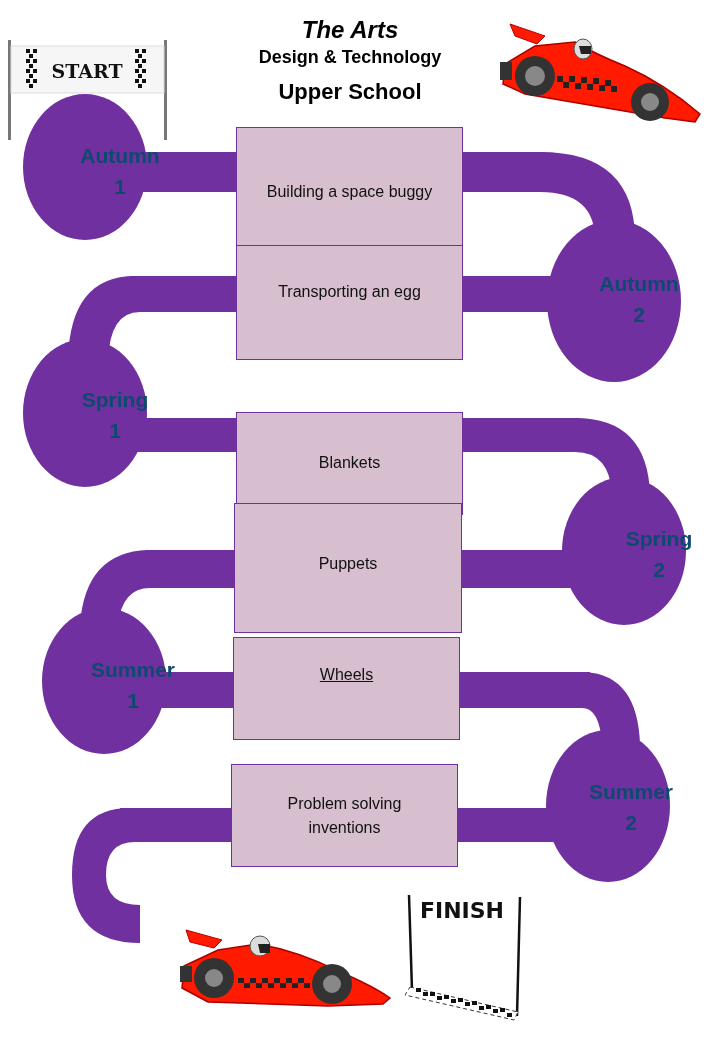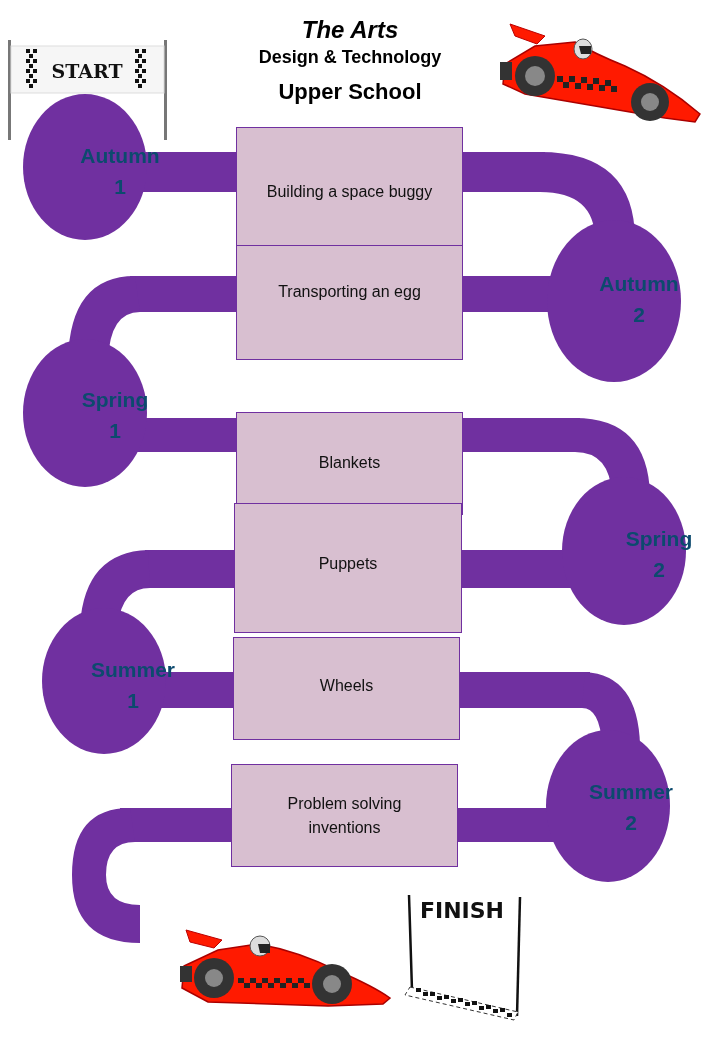--- a/index.html
+++ b/index.html
@@ -57,21 +57,21 @@
     </div>
   <div class="box" style="left:236px; top:245px; width:227px; height:115px; align-items:flex-start; padding-top:34px;">
       <span>Transporting an egg</span>
     </div>
   <div class="box" style="left:236px; top:377px; width:227px; height:103px; align-items:flex-start; padding-top:38px;margin-top:35px;">
       <span>Blankets</span>
     </div>
   <div class="box" style="left:234px; top:503px; width:228px; height:130px; align-items:flex-start; padding-top:48px;">
       <span>Puppets</span>
     </div>
-  <div class="box" style="left:233px; top:637px; width:227px; height:103px; align-items:flex-start; padding-top:36px;">
+  <div class="box" style="left:233px; top:637px; width:227px; height:103px; align-items:flex-start; padding-top:25px;text-decoration:underline;">
       <span>Wheels</span>
     </div>
   <div class="box" style="left:231px; top:764px; width:227px; height:103px; padding:8px 40px;">
       <span>Problem solving inventions</span>
     </div>
 
   <div class="term" style="left:24px; top:140px;">
     <div>Autumn</div>
     <div>1</div>
   </div>

